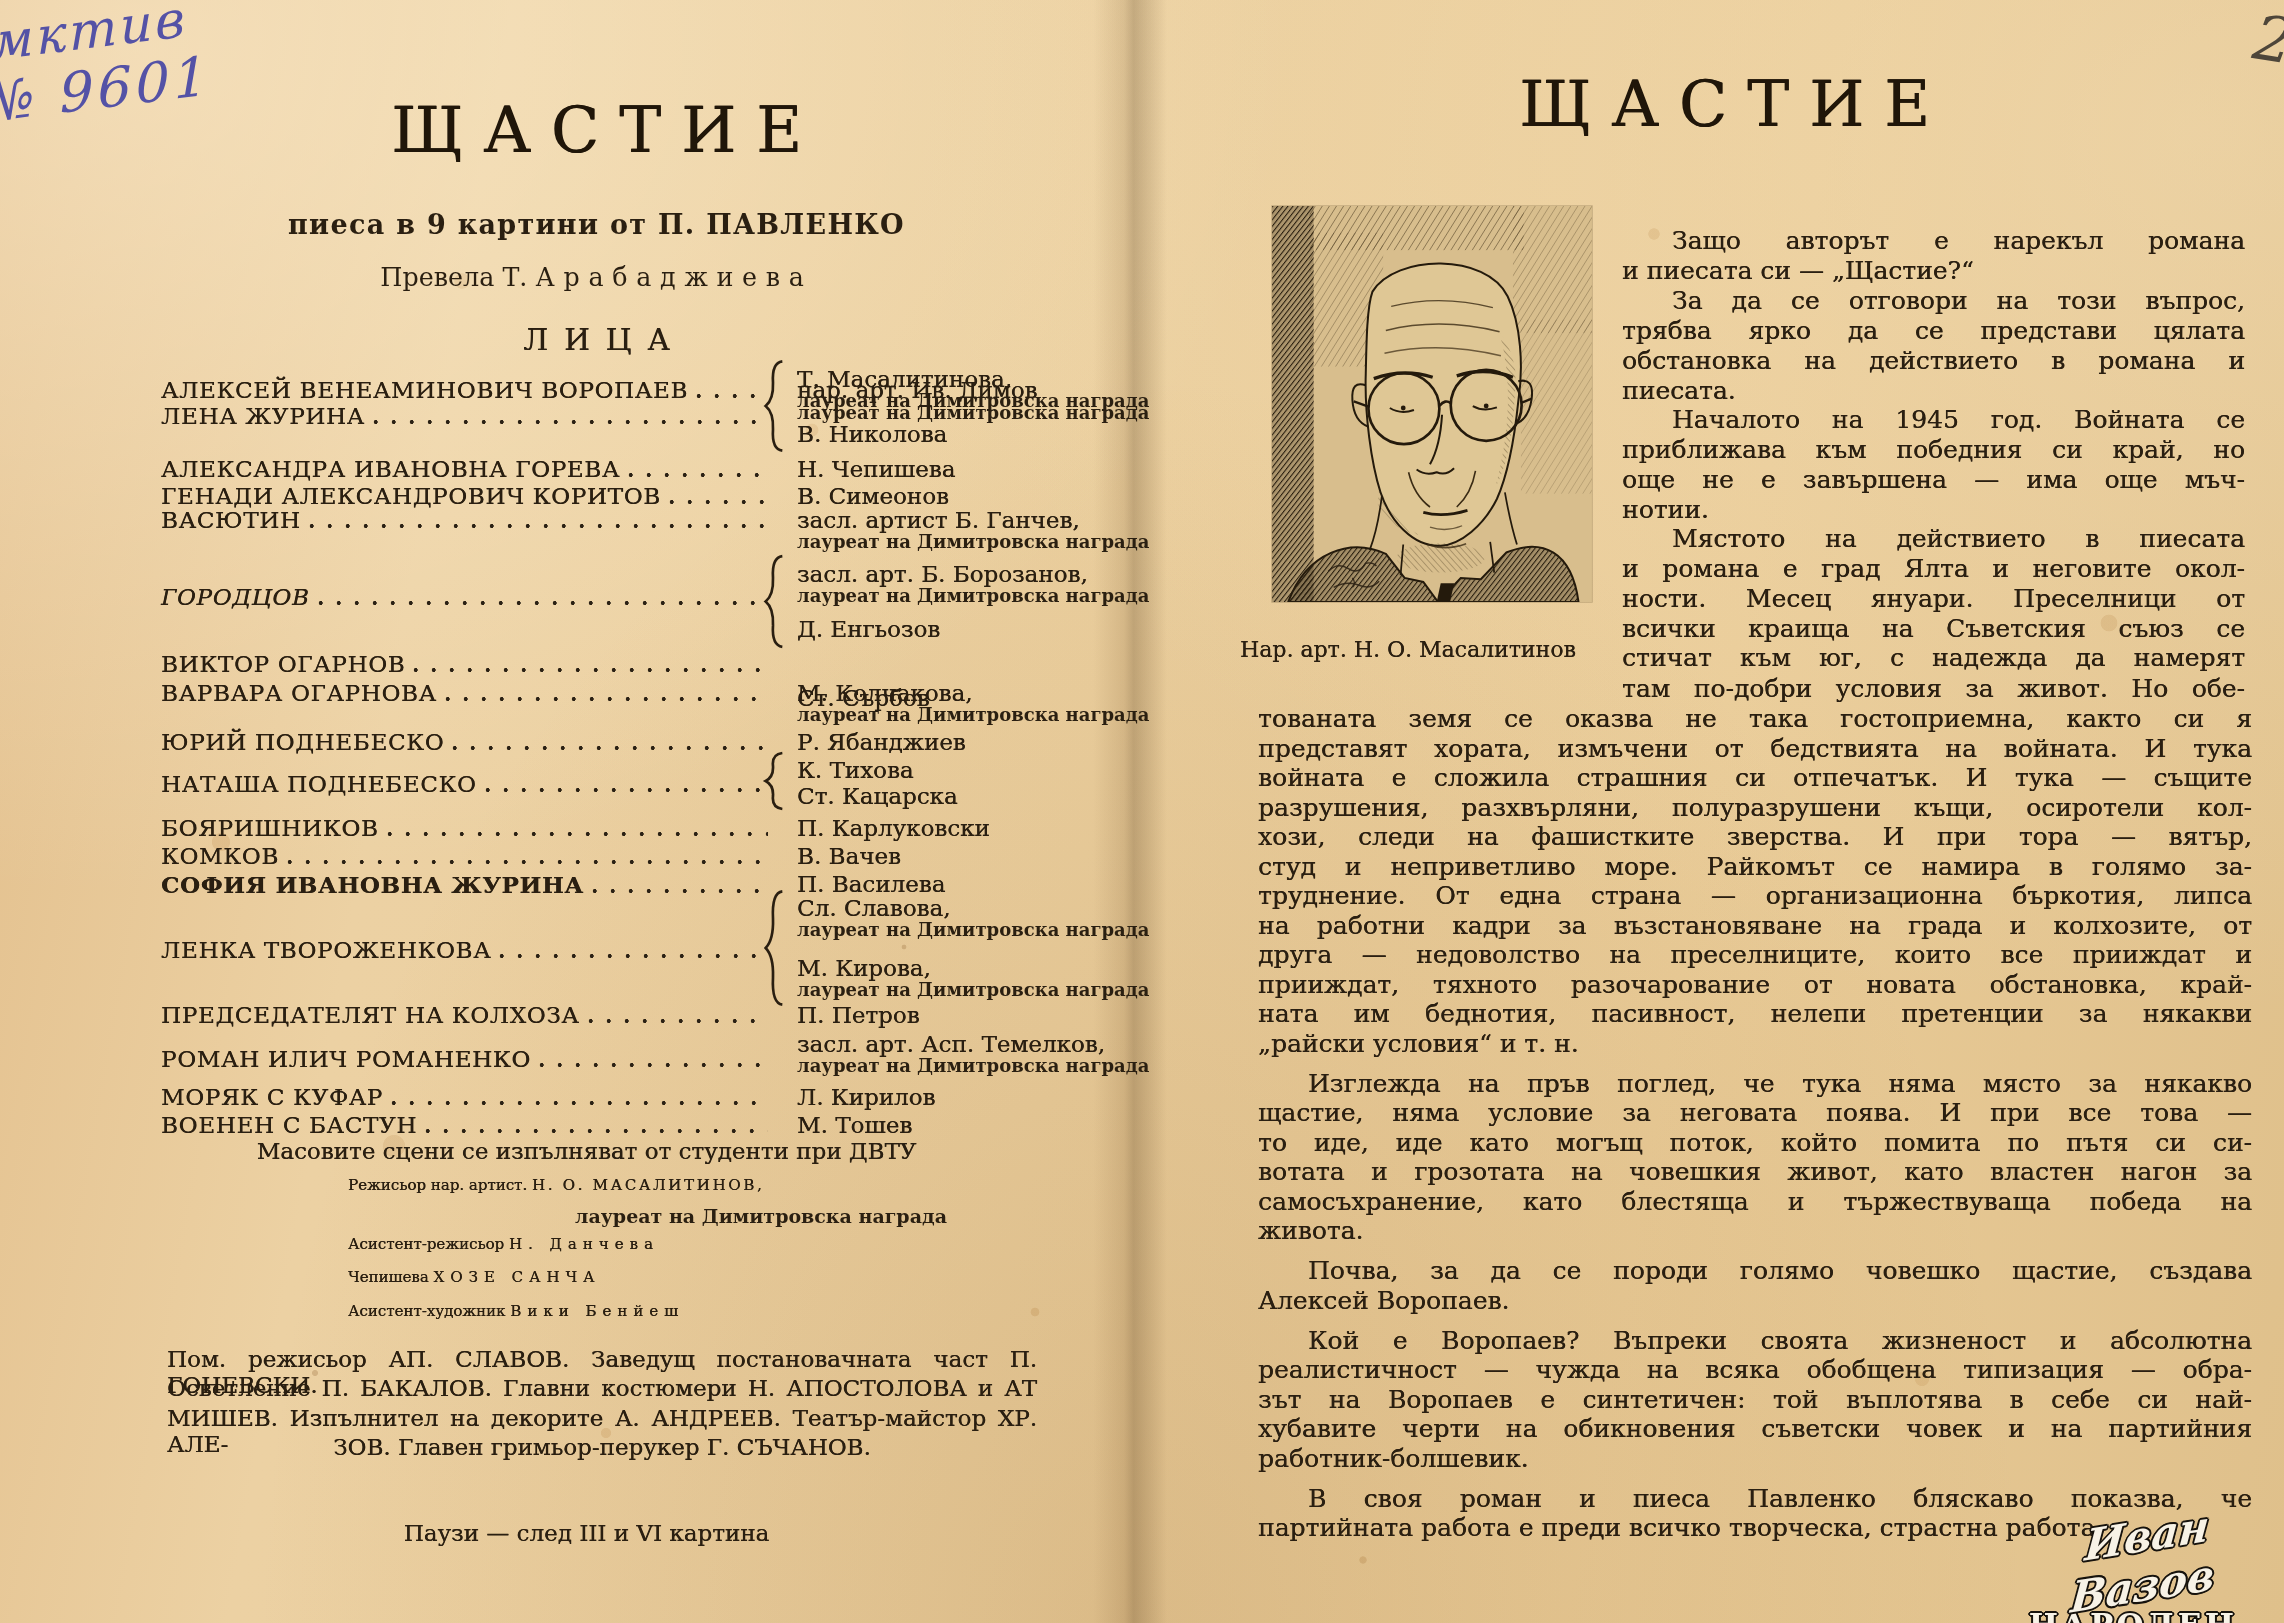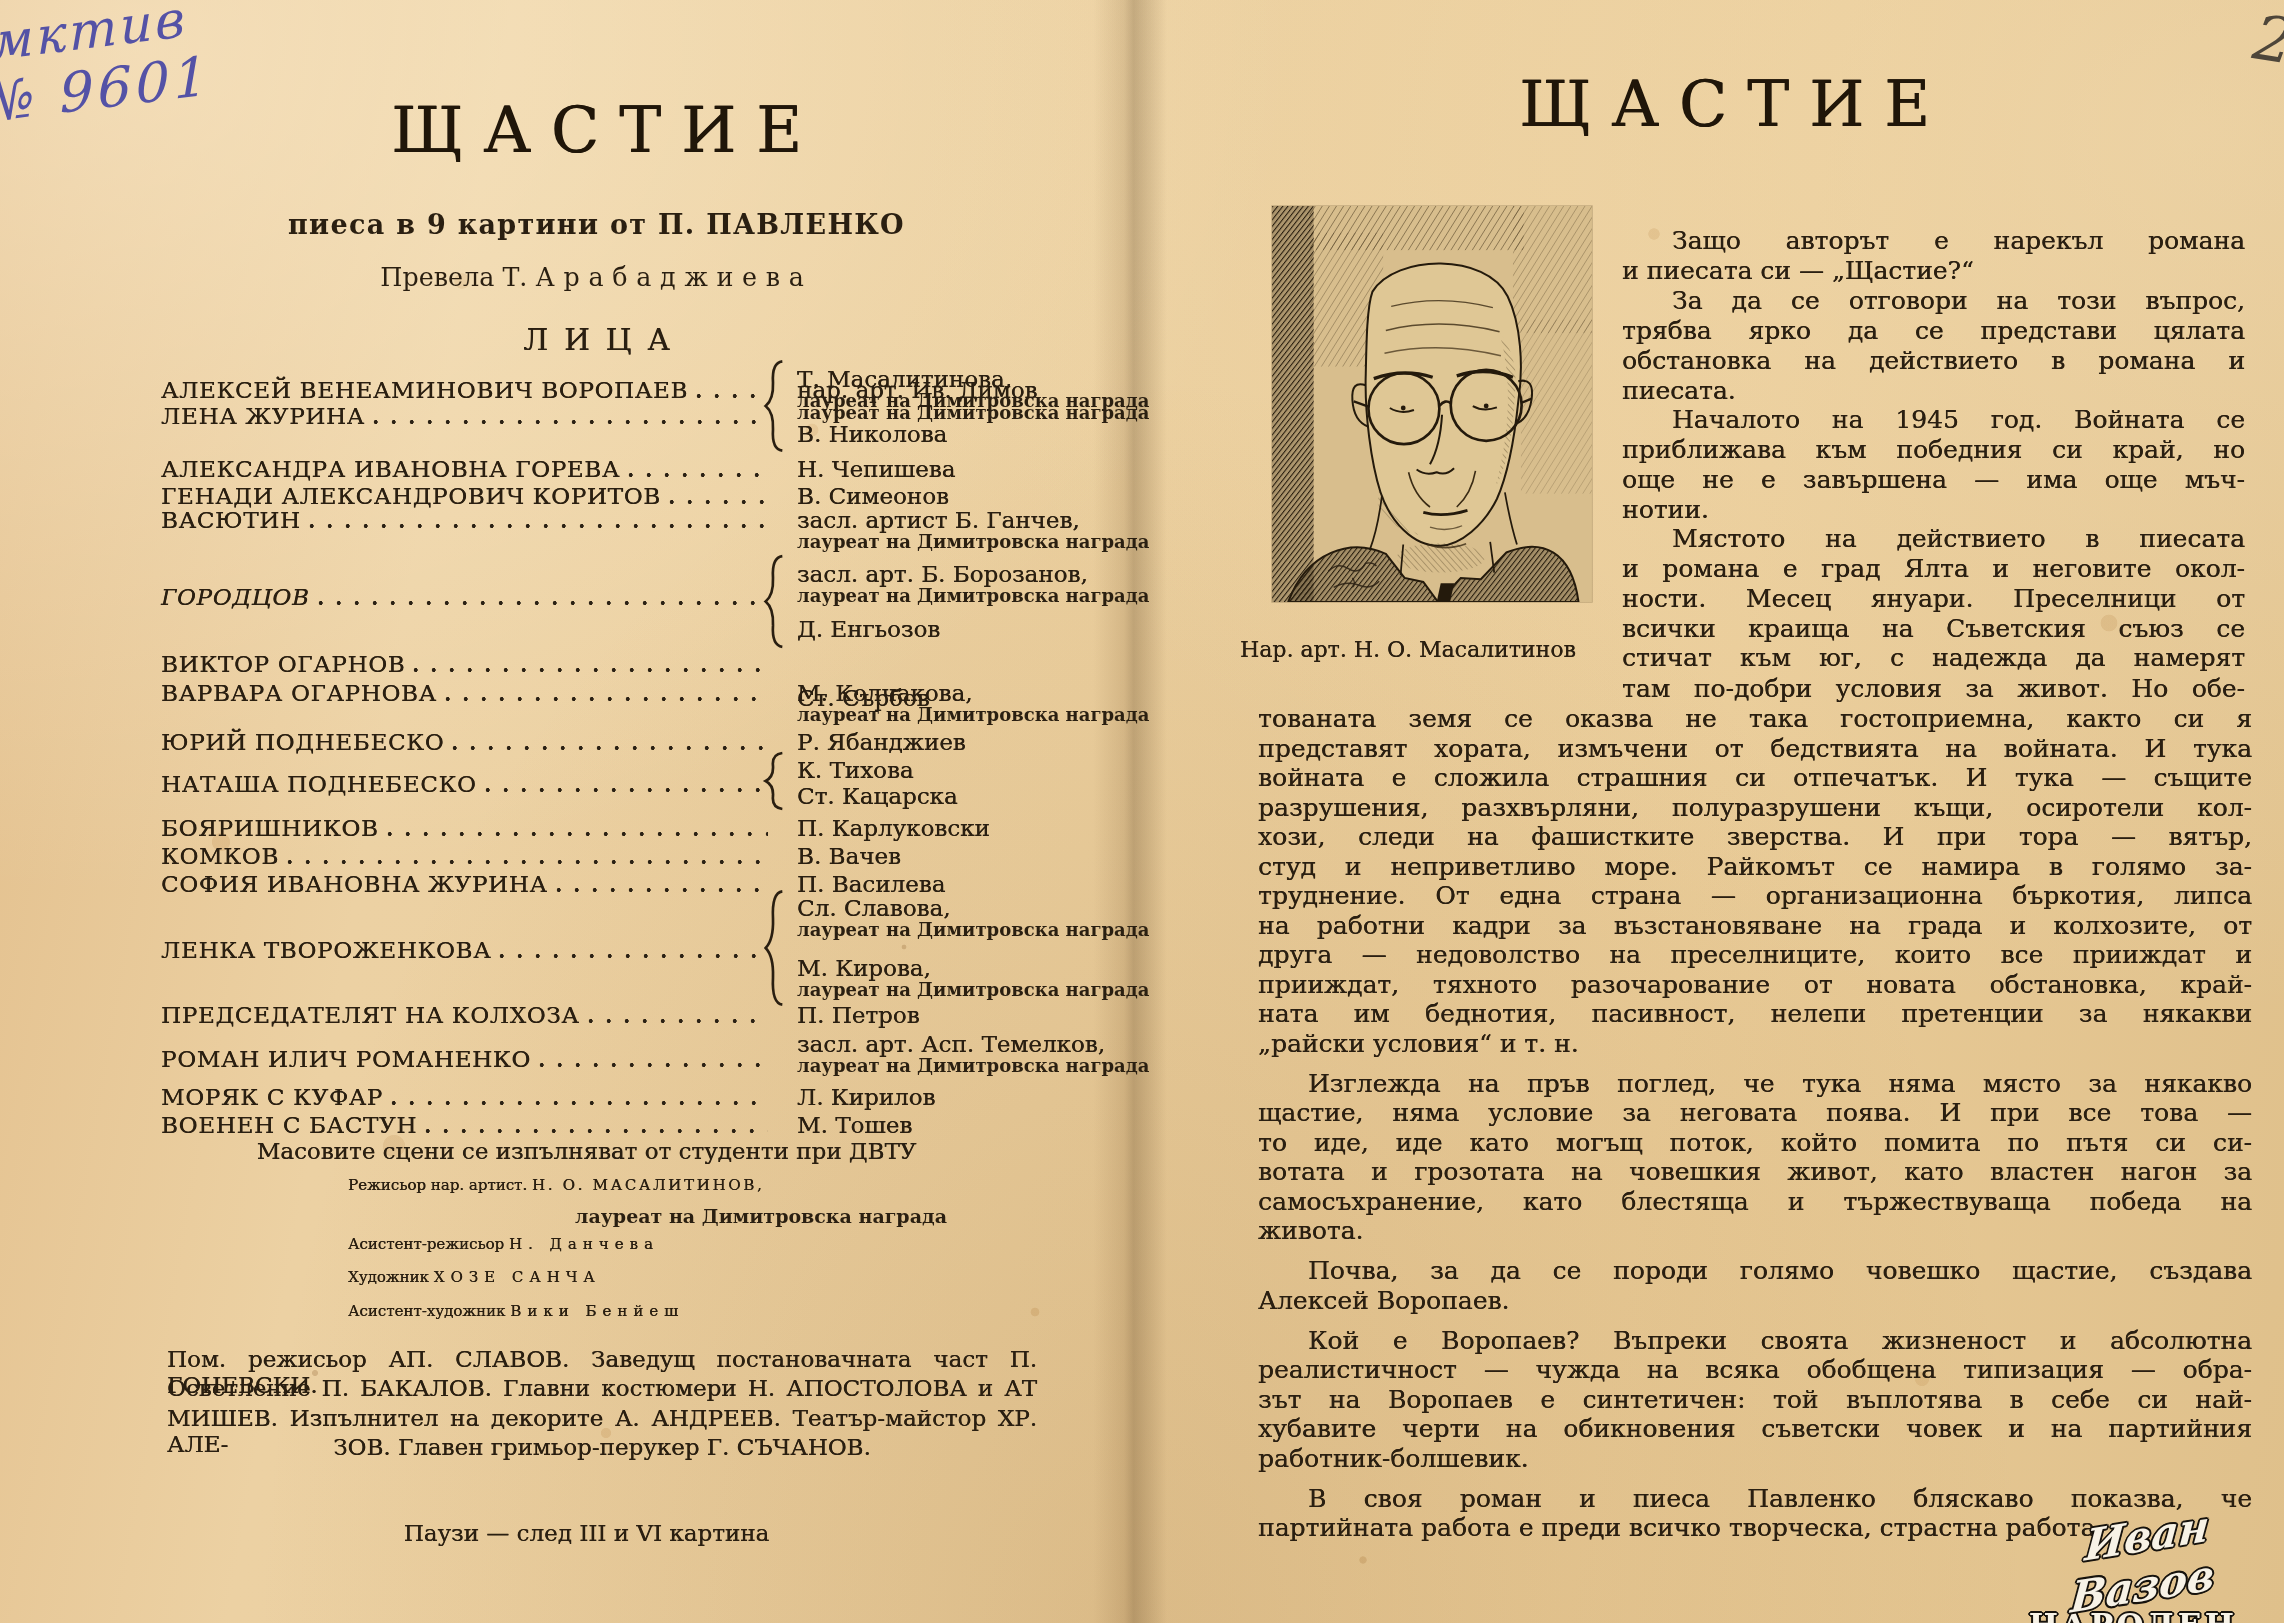--- a/index.html
+++ b/index.html
@@ -180,21 +180,21 @@
     <div class="cast-roleline" style="top: 815px;">
       <span class="cast-role">БОЯРИШНИКОВ</span>
       <div class="leader"></div>
     </div>
     <div class="actor-name" style="top: 815px;">П. Карлуковски</div>
     <div class="cast-roleline" style="top: 843px;">
       <span class="cast-role">КОМКОВ</span>
       <div class="leader"></div>
     </div>
     <div class="actor-name" style="top: 843px;">В. Вачев</div>
-    <div class="cast-roleline" style="top: 871px;">
+    <div class="cast-roleline" style="top: 871px; font-weight: bold;">
       <span class="cast-role">СОФИЯ ИВАНОВНА ЖУРИНА</span>
       <div class="leader"></div>
     </div>
     <div class="actor-name" style="top: 871px;">П. Василева</div>
     <div class="cast-roleline" style="top: 937px;">
       <span class="cast-role">ЛЕНКА ТВОРОЖЕНКОВА</span>
       <div class="leader"></div>
     </div>
     <svg class="brace" width="24" height="118" style="top: 889px;" viewBox="0 0 36 176">
       <path d="M32 3 Q16 5 18 44 Q19 75.67999999999999 7 88 Q19 100.32 18 132 Q16 171 32 173"></path>
@@ -224,21 +224,21 @@
       <div class="leader"></div>
     </div>
     <div class="actor-name" style="top: 1112px;">М. Тошев</div>
   </div>
 
 <div class="abs note-center nowrap" style="top:1138px;">Масовите сцени се изпълняват от студенти при ДВТУ</div>
 <div id="credits">
     <div class="abs nowrap credit" style="left: 348px; top: 1176px;"><span>Режисьор нар. артист. </span><span class="caps-name">Н. О. МАСАЛИТИНОВ,</span></div>
     <div class="abs nowrap credit-award" style="left: 575px; top: 1205px;">лауреат на Димитровска награда</div>
     <div class="abs nowrap credit" style="left: 348px; top: 1235px;"><span>Асистент-режисьор </span><span class="spaced-name">Н. Данчева</span></div>
-    <div class="abs nowrap credit" style="left: 348px; top: 1268px;"><span>Художник </span><span class="spaced-name">ХОЗЕ САНЧА</span></div>
+    <div class="abs nowrap credit" style="left: 348px; top: 1268px;"><span>Чепишева </span><span class="spaced-name">ХОЗЕ САНЧА</span></div>
     <div class="abs nowrap credit" style="left: 348px; top: 1302px;"><span>Асистент-художник </span><span class="spaced-name">Вики Бенйеш</span></div>
   </div>
 <div id="production">
     <div class="abs prod-line just" style="top: 1346px;">Пом. режисьор АП. СЛАВОВ. Заведущ постановачната част П. ГОНЕВСКИ.</div>
     <div class="abs prod-line just" style="top: 1375px;">Осветление П. БАКАЛОВ. Главни костюмери Н. АПОСТОЛОВА и АТ</div>
     <div class="abs prod-line just" style="top: 1405px;">МИШЕВ. Изпълнител на декорите А. АНДРЕЕВ. Театър-майстор ХР. АЛЕ-</div>
     <div class="abs prod-line cent" style="top: 1434px;">ЗОВ. Главен гримьор-перукер Г. СЪЧАНОВ.</div>
   </div>
 <div class="abs note-center nowrap" style="top:1520px;">Паузи — след III и VI картина</div>
 

